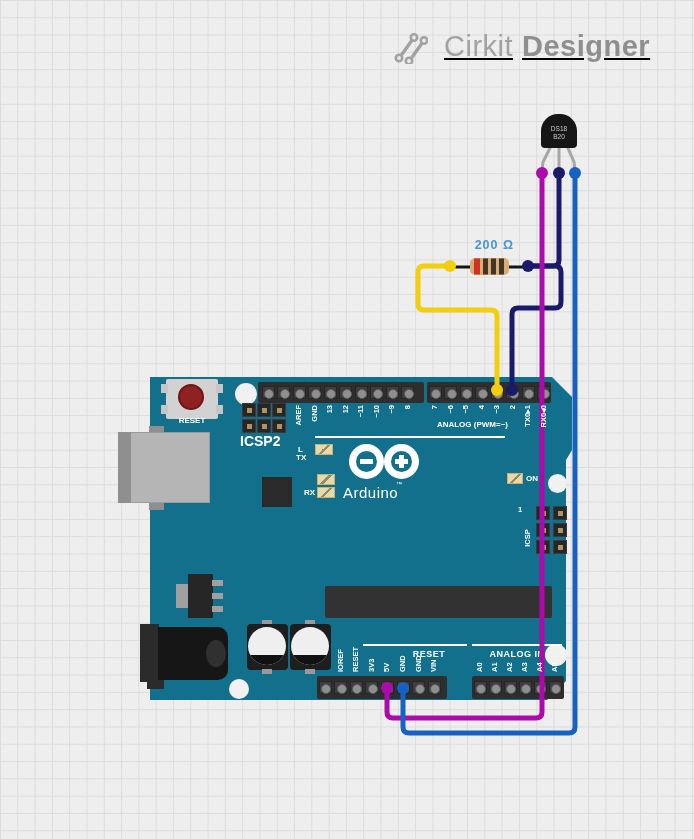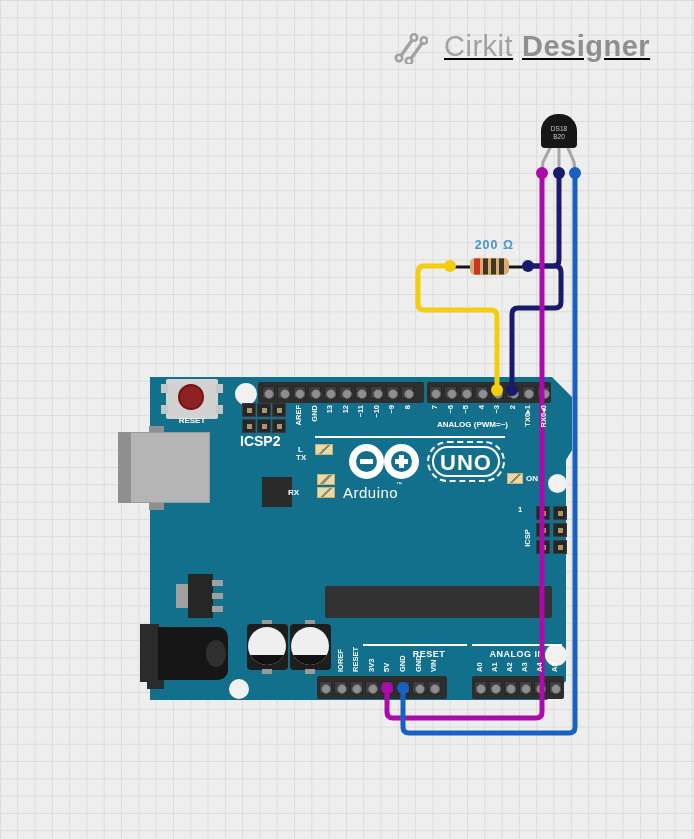--- a/index.html
+++ b/index.html
@@ -190,35 +190,32 @@
     </div>
   <div class="cap-tab" style="left:305px;top:669px;"></div>
 
   <div class="mcu"></div>
   <div class="chip2"></div>
 
   <div class="silk led-lab" style="left:298px;top:445px;">L</div>
   <div class="led abs" style="left:315px;top:444px;"></div>
   <div class="silk led-lab" style="left:296px;top:453px;">TX</div>
   <div class="led abs" style="left:317px;top:474px;"></div>
-  <div class="silk led-lab" style="left:288px;top:488px;">RX</div>
+  <div class="silk led-lab" style="left:304px;top:488px;">RX</div>
   <div class="led abs" style="left:317px;top:487px;"></div>
   <div class="led abs" style="left:507px;top:473px;width:16px;"></div>
   <div class="silk led-lab" style="left:526px;top:474px;">ON</div>
 
   <div class="ring" style="left:349px;top:444px;"></div>
   <div class="ring" style="left:384px;top:444px;"></div>
   <div class="bar" style="left:360px;top:459px;width:13px;height:5px;"></div>
   <div class="bar" style="left:395px;top:459px;width:13px;height:5px;"></div>
   <div class="bar" style="left:399px;top:455px;width:5px;height:13px;"></div>
   <div class="silk ard-name">Arduino</div>
   <div class="silk ard-tm">™</div>
-  <div class="uno-out">
-    <div class="uno-in">UNO</div>
-  </div>
 
   <div id="headers"></div>
 
   <div class="header-strip" style="left: 258px; top: 382px; width: 166px; height: 21px;">
       <div class="pinsq" style="left: 3.5px; top: 4px;">
         <div class="pinc"></div>
       </div>
       <div class="pinsq" style="left: 19px; top: 4px;">
         <div class="pinc"></div>
       </div>

